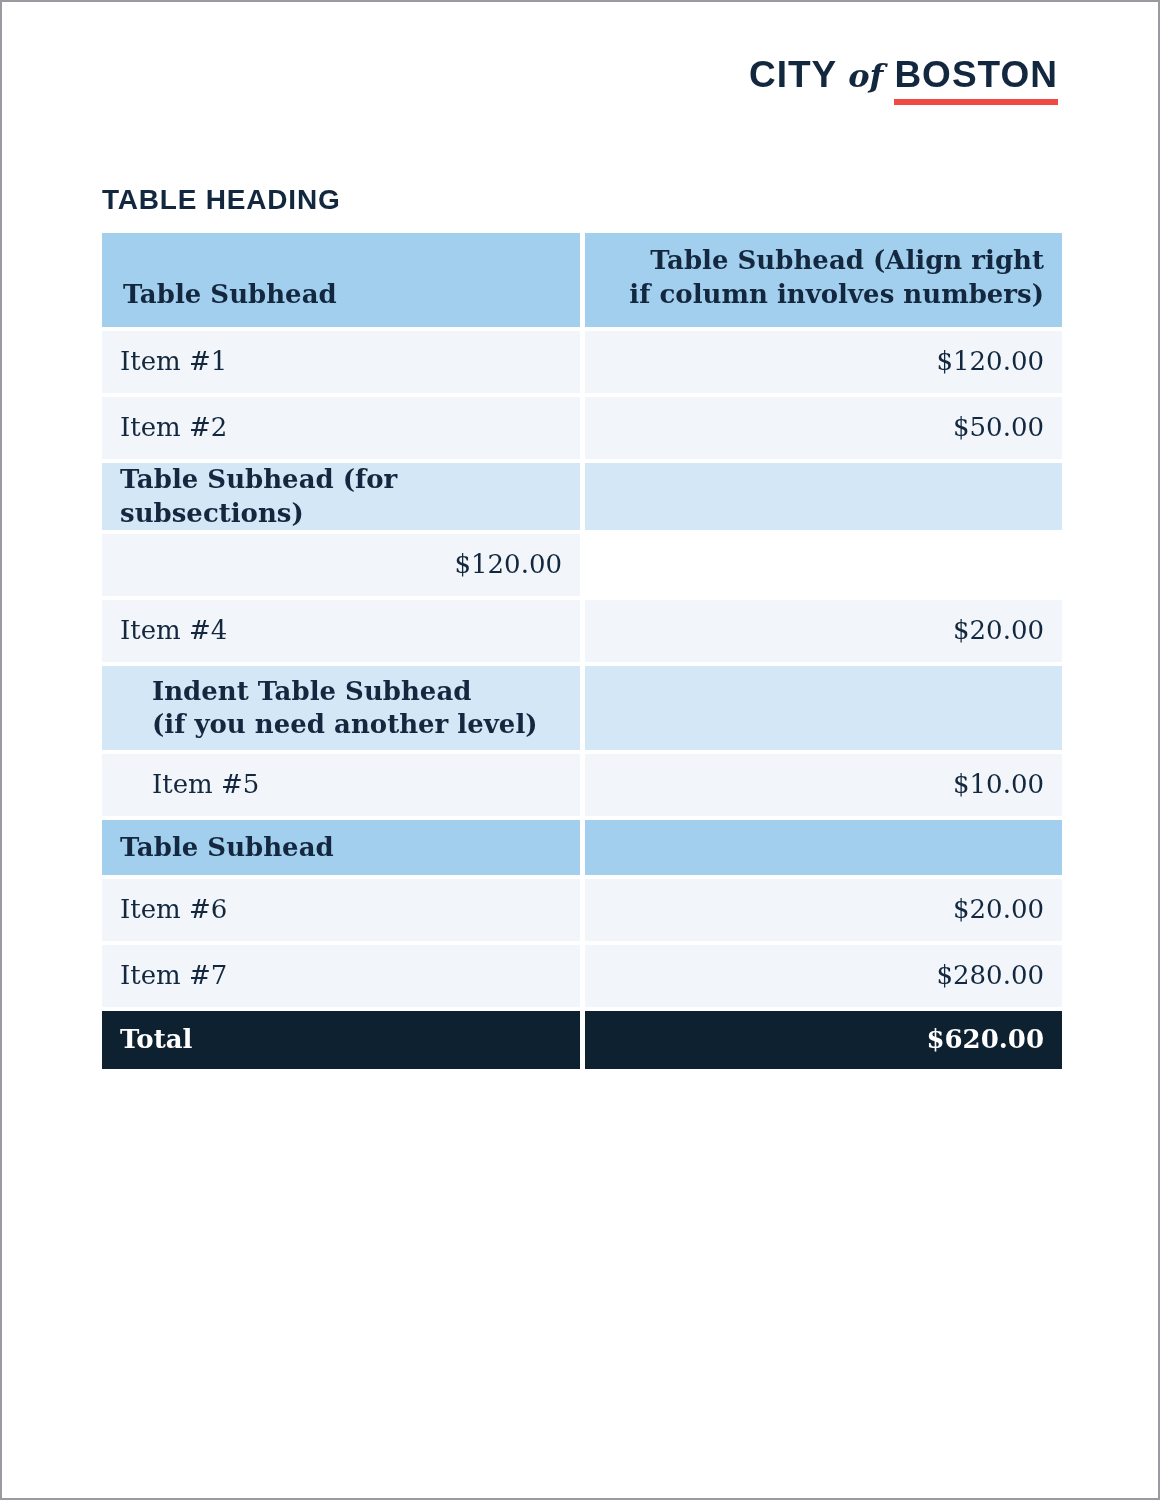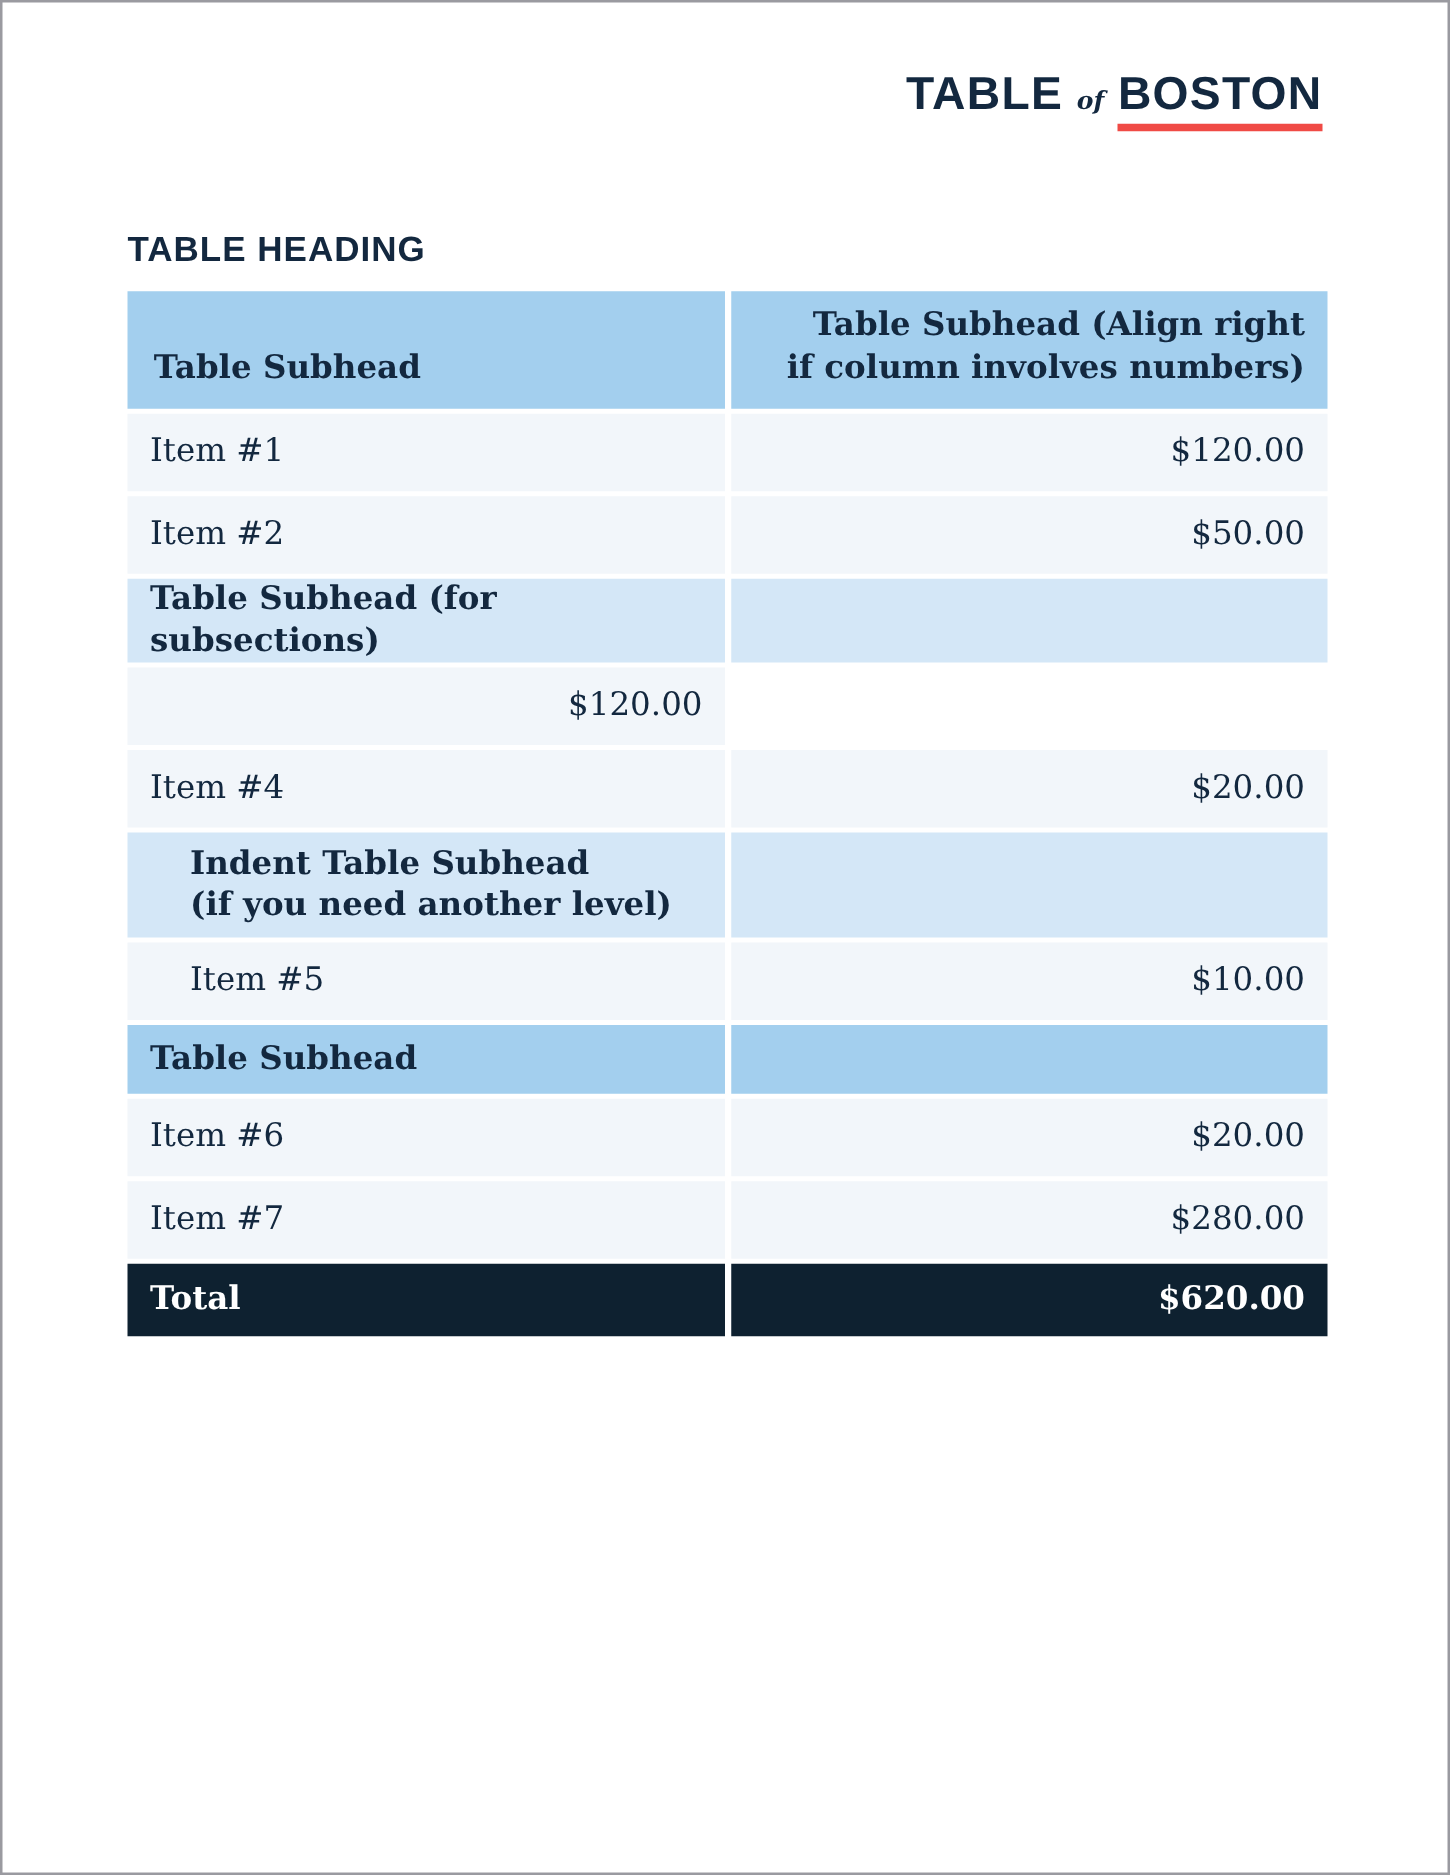--- a/index.html
+++ b/index.html
@@ -27,21 +27,21 @@
     top:52px;right:100px;
     display:flex;align-items:baseline;gap:11px;
     color:var(--navy);
     white-space:nowrap;
   }
   .logo .city{
     font-size:37px;font-weight:bold;letter-spacing:1px;
   }
   .logo .of{
     font-family:"DejaVu Serif","Liberation Serif",serif;
-    font-style:italic;font-size:20px;font-weight:bold;
+    font-style:italic;font-size:32px;font-weight:bold;
   }
   .logo .boston{
     font-size:37px;font-weight:bold;letter-spacing:1px;
     display:inline-block;
     border-bottom:6px solid var(--red);
     padding-bottom:3px;
   }
   
   .content{padding:0 100px;}
   .page-heading{
@@ -99,21 +99,21 @@
     font-weight:bold;
     min-height:58px;
   }
 </style>
 </head>
 <body>
 
 <div class="page">
 
   <div class="logo">
-    <span class="city">TABLE</span>
+    <span class="city">CITY</span>
     <span class="of">of</span>
     <span class="boston">BOSTON</span>
   </div>
 
   <div class="content">
     <h2 class="page-heading">TABLE HEADING</h2>
 
     <div class="boston-table">
       <div class="trow thead">
         <div class="cell left">Table Subhead</div>

